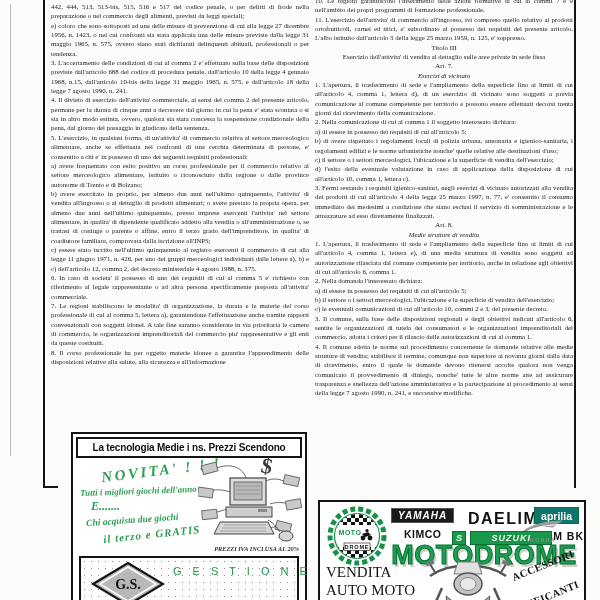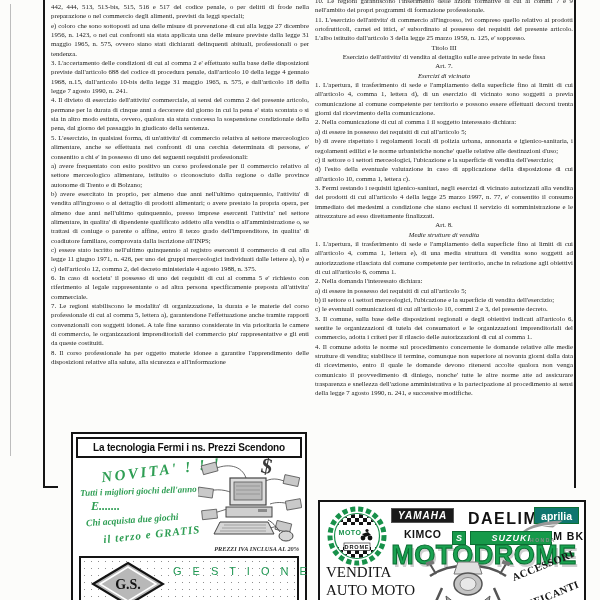--- a/index.html
+++ b/index.html
@@ -123,21 +123,21 @@
     <p class="tl">1. L'apertura, il trasferimento di sede e l'ampliamento della superficie fino ai limiti di cui all'articolo 4, comma 1, lettera e), di una media struttura di vendita sono soggetti ad autorizzazione rilasciata dal comune competente per territorio, anche in relazione agli obiettivi di cui all'articolo 6, comma 1.</p>
     <p class="tl">2. Nella domanda l'interessato dichiara:</p>
     <p class="tl">a) di essere in possesso dei requisiti di cui all'articolo 5;</p>
     <p class="tl">b) il settore o i settori merceologici, l'ubicazione e la superficie di vendita dell'esercizio;</p>
     <p class="tl">c) le eventuali comunicazioni di cui all'articolo 10, commi 2 e 3, del presente decreto.</p>
     <p class="tl">3. Il comune, sulla base delle disposizioni regionali e degli obiettivi indicati all'articolo 6, sentite le organizzazioni di tutela dei consumatori e le organizzazioni imprenditoriali del commercio, adotta i criteri per il rilascio delle autorizzazioni di cui al comma 1.</p>
     <p class="tl">4. Il comune adotta le norme sul procedimento concernente le domande relative alle medie strutture di vendita; stabilisce il termine, comunque non superiore ai novanta giorni dalla data di ricevimento, entro il quale le domande devono ritenersi accolte qualora non venga comunicato il provvedimento di diniego, nonche' tutte le altre norme atte ad assicurare trasparenza e snellezza dell'azione amministrativa e la partecipazione al procedimento ai sensi della legge 7 agosto 1990, n. 241, e successive modifiche.</p>
   </div>
 
 <div class="ad-sw">
-  <div class="ad-sw-title">La tecnologia Fermi i ns. Prezzi Scendono</div>
+  <div class="ad-sw-title">La tecnologia Medie i ns. Prezzi Scendono</div>
   <div class="hand hand-1">NOVITA' ! ! !</div>
   <div class="hand hand-2">Tutti i migliori giochi dell'anno</div>
   <div class="hand hand-3">E.......</div>
   <div class="hand hand-4">Chi acquista due giochi</div>
   <div class="hand hand-5">il terzo e GRATIS</div>
 
   <div class="sw-art">
     <svg width="104" height="92" viewBox="0 0 104 92">
       <g stroke="#444" stroke-width="0.8" fill="none">
         <path d="M14,18 C30,10 44,14 48,26"></path>

